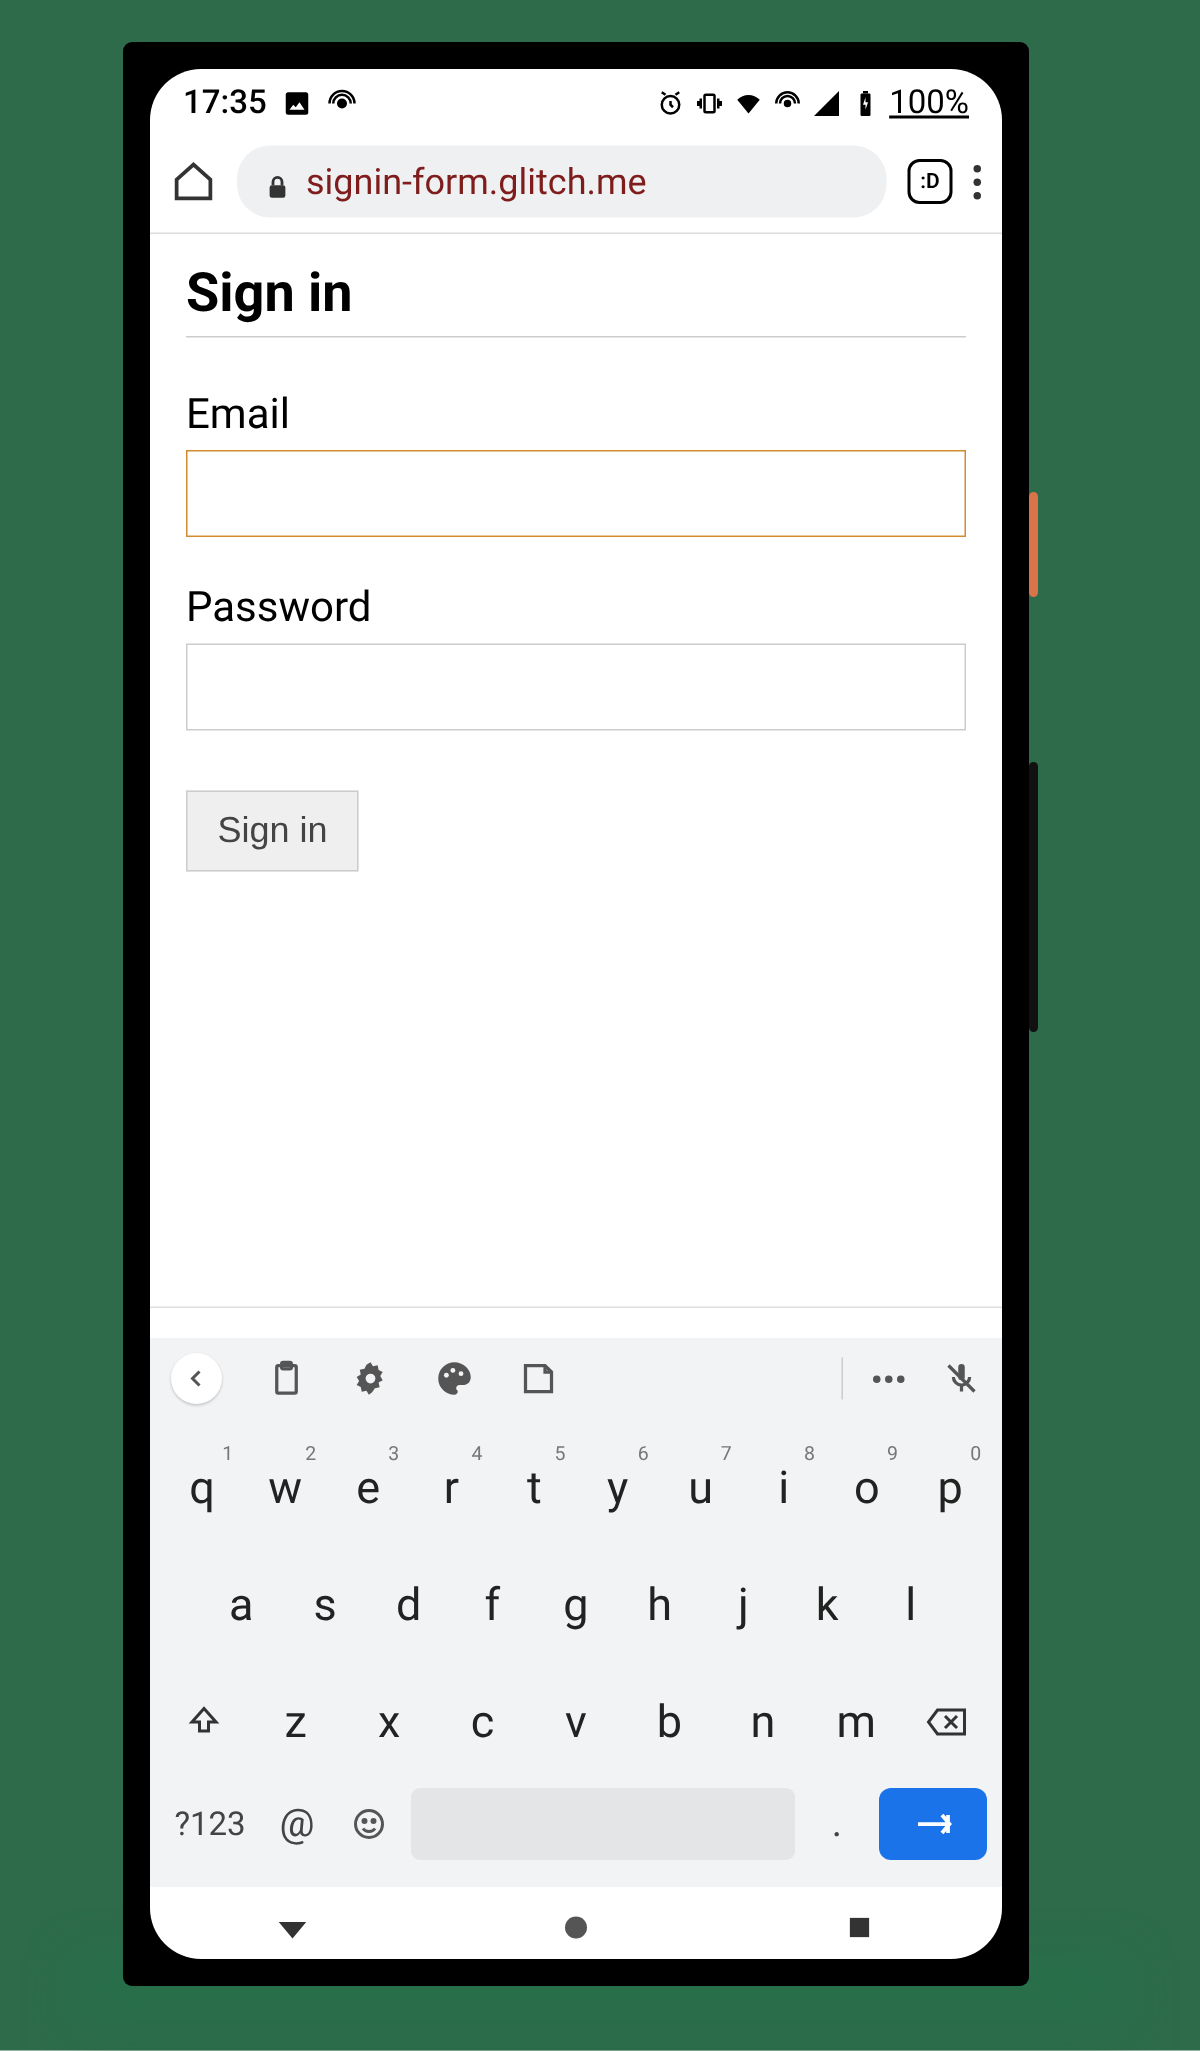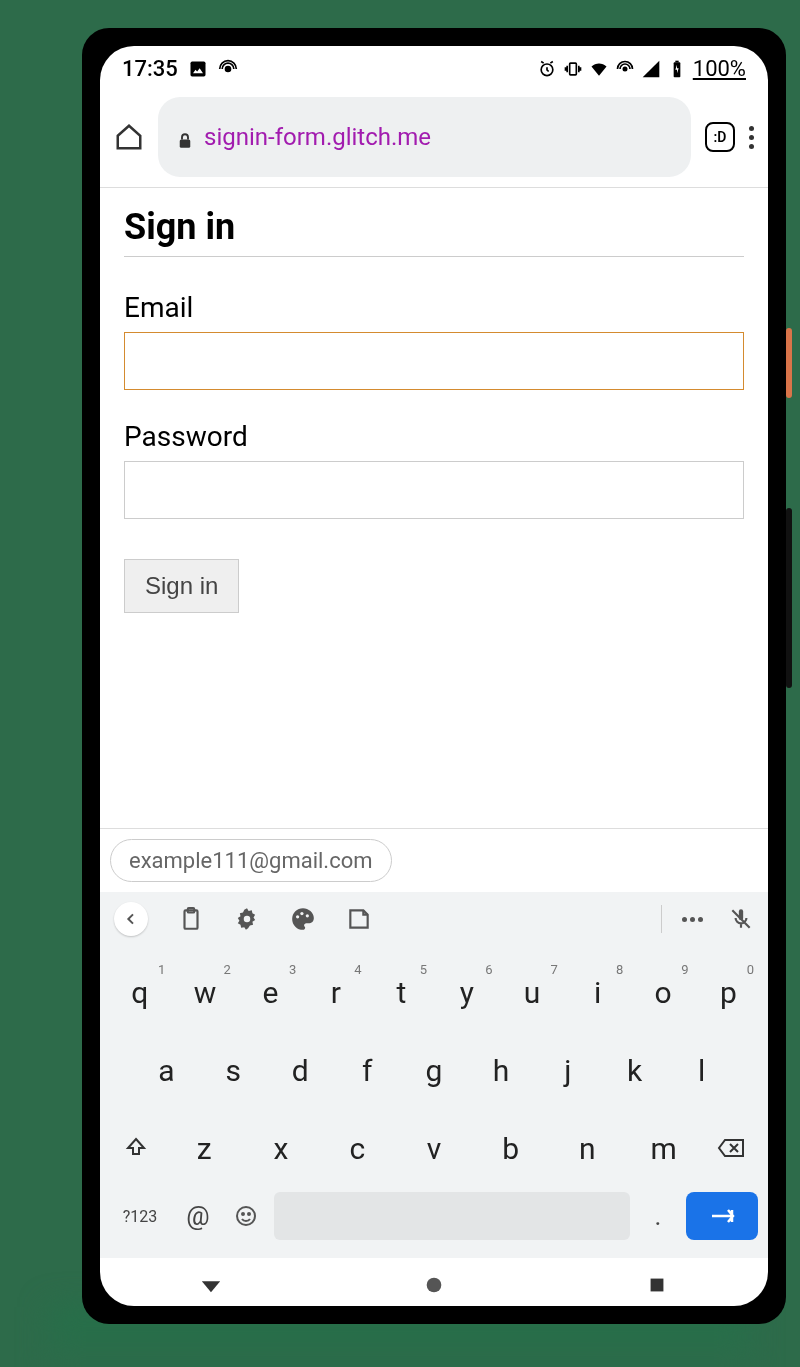--- a/index.html
+++ b/index.html
@@ -8,24 +8,24 @@
       font-family: Roboto, Arial, sans-serif;
       width: 800px;
       height: 1367px;
       position: relative;
       overflow: hidden;
     }
     .phone-frame {
       position: absolute;
       top: 28px;
       left: 82px;
-      width: 704px;
+      width: 604px;
       height: 1296px;
       background: #000;
-      border-radius: 27px;
+      border-radius: 6px;
       padding: 18px;
     }
     .phone-screen {
       width: 100%;
       height: 100%;
       background: #fff;
       border-radius: 34px;
       overflow: hidden;
       display: flex;
       flex-direction: column;
@@ -80,26 +80,26 @@
       align-items: center;
       padding: 10px 14px;
       gap: 14px;
       border-bottom: 1px solid #ddd;
     }
     .home-icon { width: 30px; height: 30px; }
     .url-pill {
       flex: 1;
       background: #eef0f1;
       border-radius: 22px;
-      padding: 26px 18px;
+      padding: 10px 18px;
       display: flex;
       align-items: center;
       gap: 10px;
       font-size: 24px;
-      color: #a21caf;
+      color: #7f1d1d;
     }
     .lock-icon { width: 18px; height: 18px; }
     .tab-badge {
       width: 30px;
       height: 30px;
       border: 2.5px solid #000;
       border-radius: 8px;
       display: flex;
       align-items: center;
       justify-content: center;
@@ -213,21 +213,21 @@
     }
     .kb-row-4 {
       display: flex;
       align-items: center;
       padding: 10px 10px;
       gap: 8px;
     }
     .kb-btn-special {
       height: 52px;
       display: flex; align-items: center; justify-content: center;
-      font-size: 16px;
+      font-size: 22px;
       color: #444;
     }
     .kb-spacebar {
       flex: 1;
       height: 48px;
       background: #e3e5e6;
       border-radius: 6px;
     }
     .kb-enter {
       width: 72px;
@@ -346,21 +346,20 @@
         <input class="form-input focused" style="">
       </div>
       <div class="form-group">
         <label class="form-label">Password</label>
         <input class="form-input" type="password" style="">
       </div>
       <button class="submit-btn">Sign in</button>
     </div>
 
     <div class="suggestions">
-      <div class="suggestion-chip">example111@gmail.com</div>
     </div>
 
     <div class="keyboard">
       <div class="kb-toolbar">
         <div class="kb-tool-left">
           <div class="kb-back-btn">
             <svg width="16" height="16" viewBox="0 0 24 24" fill="none" stroke="#555" stroke-width="3">
                 <path d="M15 5l-7 7 7 7"></path>
               </svg>
           </div>

